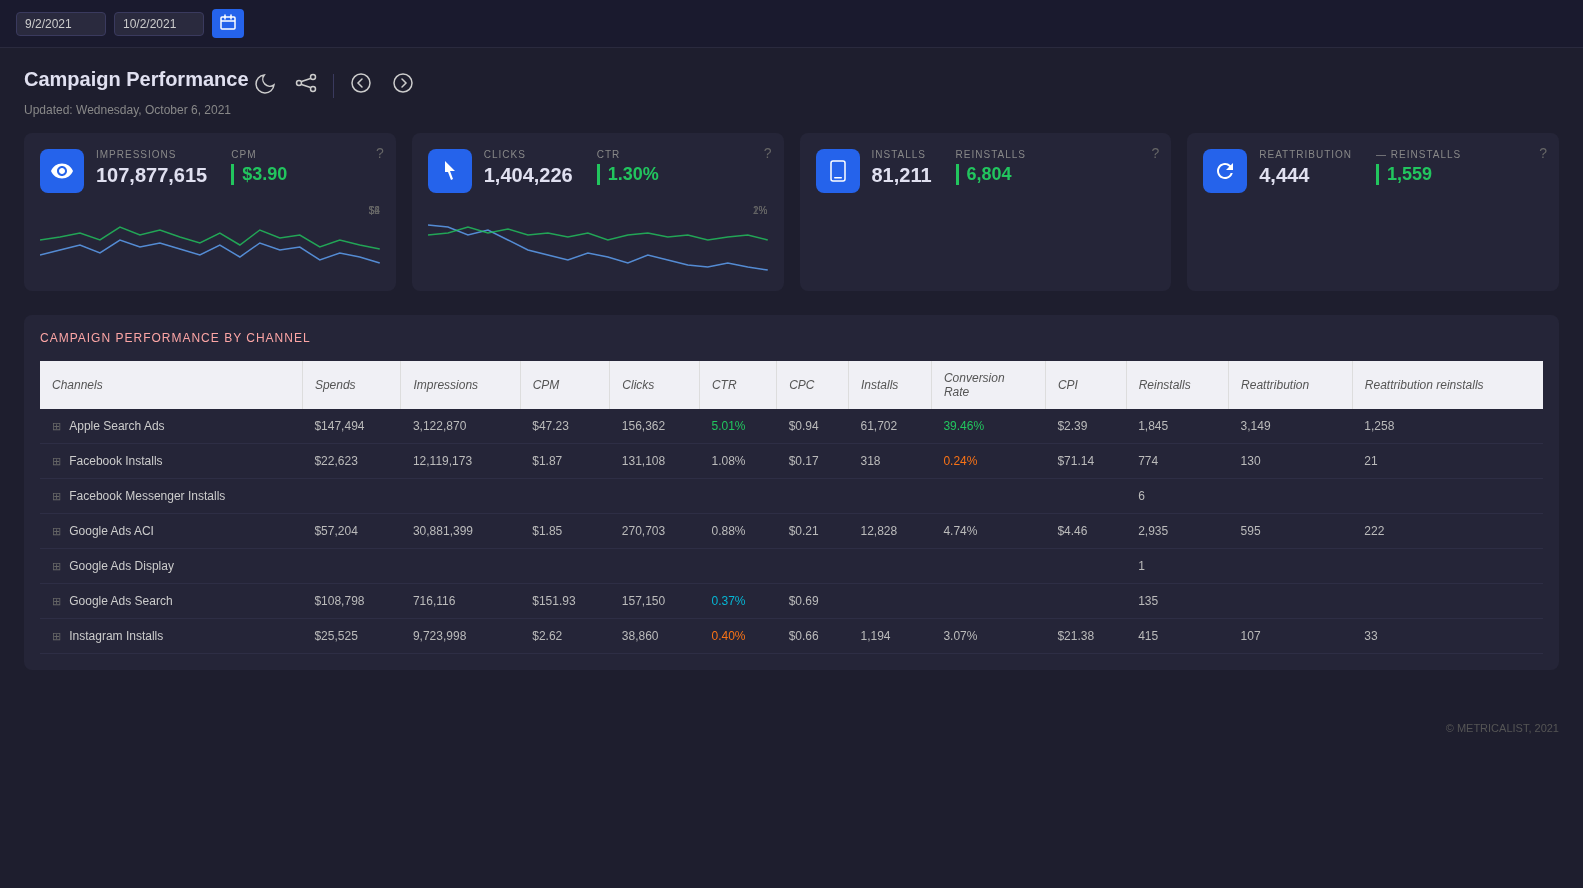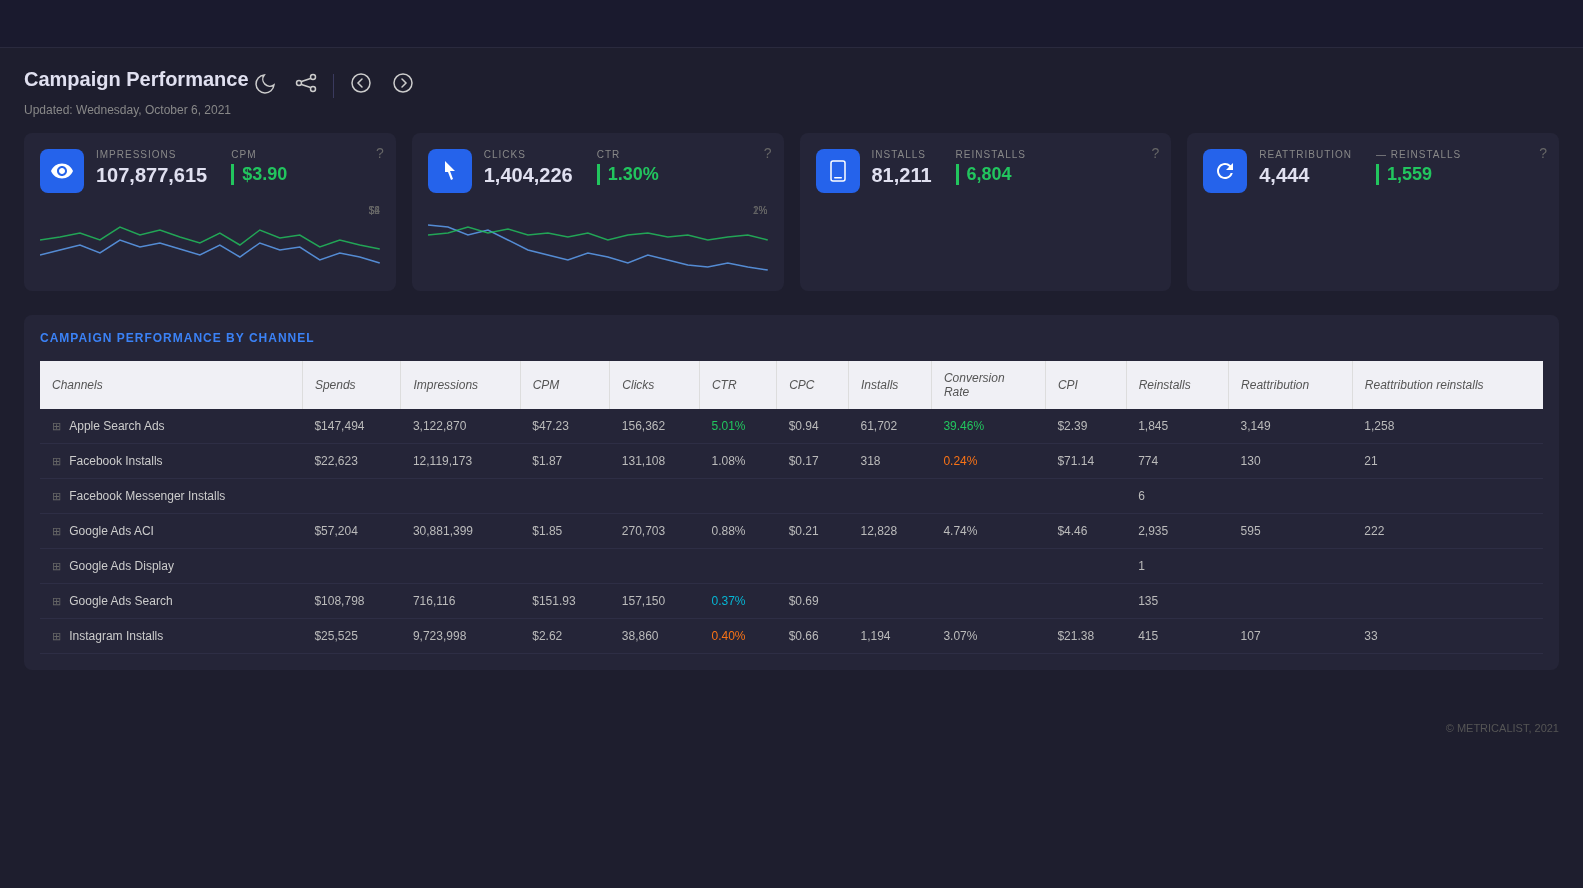--- a/index.html
+++ b/index.html
@@ -188,23 +188,23 @@
       font-size: 10px;
     }
 
     
     .table-section {
       background: #252538;
       border-radius: 8px;
       padding: 16px;
     }
     .table-title {
-      color: #3b82f6;
+      color: #fca5a5;
       font-size: 12px;
-      font-weight: 700;
+      font-weight: 400;
       letter-spacing: 1px;
       text-transform: uppercase;
       margin-bottom: 16px;
     }
     .table-wrapper {
       overflow-x: auto;
       overflow-y: auto;
       max-height: 380px;
       position: relative;
     }
@@ -260,20 +260,31 @@
       padding: 8px 24px;
       color: #555;
       font-size: 11px;
       margin-top: 24px;
     }
   </style>
 </head>
 <body>
 
 <div class="header">
+  <div class="header-right">
+    <input class="date-input" type="text" value="9/2/2021" style="">
+    <input class="date-input" type="text" value="10/2/2021" style="">
+    <button class="calendar-btn">
+      <svg width="16" height="16" viewBox="0 0 16 16" fill="white">
+        <rect x="1" y="3" width="14" height="12" rx="1" stroke="white" stroke-width="1.5" fill="none"></rect>
+        <path d="M1 7h14" stroke="white" stroke-width="1.5"></path>
+        <path d="M5 1v4M11 1v4" stroke="white" stroke-width="1.5" stroke-linecap="round"></path>
+      </svg>
+    </button>
+  </div>
 </div>
 
 <div class="main">
 
   <div class="section-header">
     <div>
       <div class="section-title">Campaign Performance</div>
       <div class="section-subtitle">Updated: Wednesday, October 6, 2021</div>
     </div>
     <div class="section-controls">

